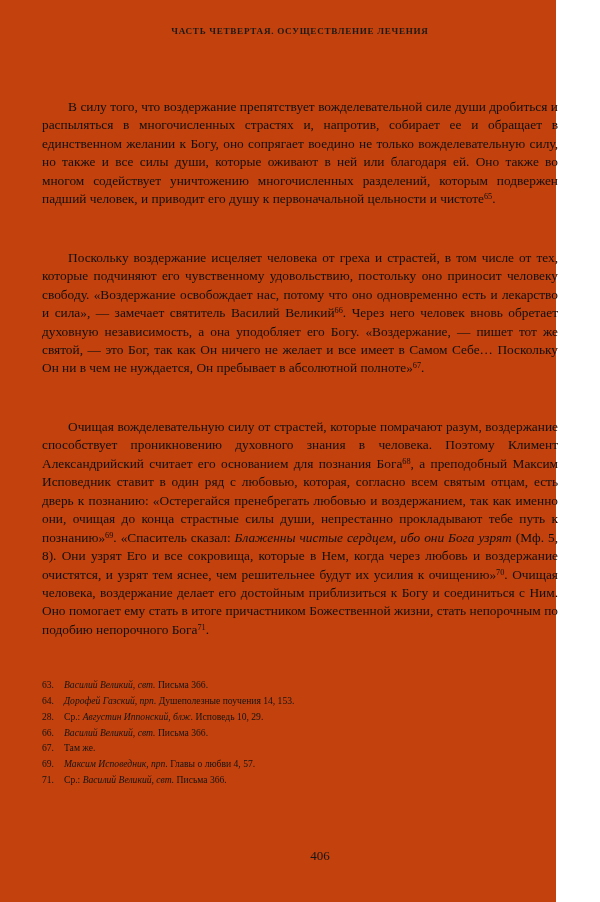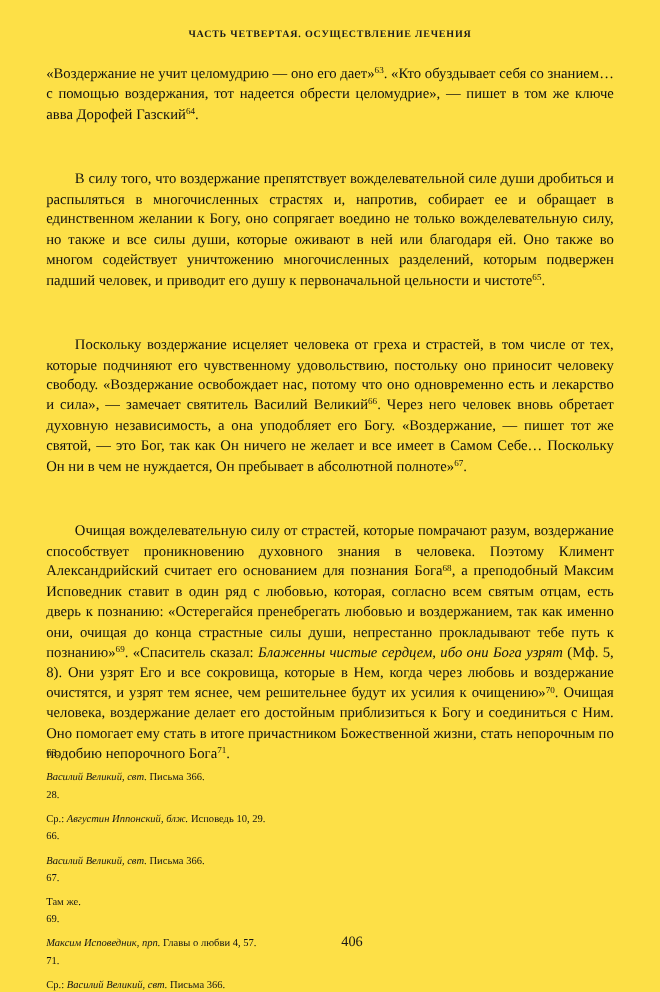--- a/index.html
+++ b/index.html
@@ -13,23 +13,23 @@
     height: 902px;
     position: relative;
     overflow: hidden;
     font-family: "Liberation Serif", "DejaVu Serif", serif;
     color: #0d0d0d;
     -webkit-font-smoothing: antialiased;
   }
   .page {
     position: absolute;
     left: 0; top: 0;
-    width: 600px;
+    width: 556px;
     height: 902px;
-    background: #fde047;
+    background: #c2410c;
   }
 
   
   .running-head {
     position: absolute;
     left: 42px;
     top: 26px;
     width: 516px;
     text-align: center;
     font-size: 9.1px;
@@ -83,21 +83,20 @@
     top: 678px;
     width: 516px;
   }
   .fn {
     display: flex;
     align-items: flex-start;
     font-size: 9.6px;
     line-height: 13.55px;
     margin: 0 0 2.3px 0;
     color: #141414;
-    flex-direction: column;
   }
   .fn-num {
     flex: 0 0 22px;
     width: 22px;
     text-align: left;
     font-size: 9.6px;
   }
   .fn-text {
     flex: 1 1 auto;
     text-align: left;
@@ -116,32 +115,35 @@
   }
 </style>
 </head>
 <body>
 
 <div class="page">
 
   <div class="running-head">ЧАСТЬ ЧЕТВЕРТАЯ. ОСУЩЕСТВЛЕНИЕ ЛЕЧЕНИЯ</div>
 
   <div class="body-block">
-    <p class="para">«Воздержание не учит целомудрию — оно его дает»<sup>63</sup>. «Кто обуздывает себя со знанием… с помощью воздержания, тот надеется обрести целомудрие», — пишет в том же ключе авва Дорофей Газский<sup>64</sup>.</p>
     <p class="para indent">В силу того, что воздержание препятствует вожделевательной силе души дробиться и распыляться в многочисленных страстях и, напротив, собирает ее и обращает в единственном желании к Богу, оно сопрягает воедино не только вожделевательную силу, но также и все силы души, которые оживают в ней или благодаря ей. Оно также во многом содействует уничтожению многочисленных разделений, которым подвержен падший человек, и приводит его душу к первоначальной цельности и чистоте<sup>65</sup>.</p>
     <p class="para indent">Поскольку воздержание исцеляет человека от греха и страстей, в том числе от тех, которые подчиняют его чувственному удовольствию, постольку оно приносит человеку свободу. «Воздержание освобождает нас, потому что оно одновременно есть и лекарство и сила», — замечает святитель Василий Великий<sup>66</sup>. Через него человек вновь обретает духовную независимость, а она уподобляет его Богу. «Воздержание, — пишет тот же святой, — это Бог, так как Он ничего не желает и все имеет в Самом Себе… Поскольку Он ни в чем не нуждается, Он пребывает в абсолютной полноте»<sup>67</sup>.</p>
     <p class="para indent">Очищая вожделевательную силу от страстей, которые помрачают разум, воздержание способствует проникновению духовного знания в человека. Поэтому Климент Александрийский считает его основанием для познания Бога<sup>68</sup>, а преподобный Максим Исповедник ставит в один ряд с любовью, которая, согласно всем святым отцам, есть дверь к познанию: «Остерегайся пренебрегать любовью и воздержанием, так как именно они, очищая до конца страстные силы души, непрестанно прокладывают тебе путь к познанию»<sup>69</sup>. «Спаситель сказал: <i>Блаженны чистые сердцем, ибо они Бога узрят</i> (Мф. 5, 8). Они узрят Его и все сокровища, которые в Нем, когда через любовь и воздержание очистятся, и узрят тем яснее, чем решительнее будут их усилия к очищению»<sup>70</sup>. Очищая человека, воздержание делает его достойным приблизиться к Богу и соединиться с Ним. Оно помогает ему стать в итоге причастником Божественной жизни, стать непорочным по подобию непорочного Бога<sup>71</sup>.</p>
   </div>
 
   <div class="rule"></div>
 
   <div class="footnotes">
     <div class="fn">
       <span class="fn-num">63.</span>
       <span class="fn-text"><i>Василий Великий, свт.</i> Письма 366.</span>
+    </div>
+    <div class="fn">
+      <span class="fn-num">64.</span>
+      <span class="fn-text"><i>Дорофей Газский, прп.</i> Душеполезные поучения 14, 153.</span>
     </div>
     <div class="fn">
       <span class="fn-num">28.</span>
       <span class="fn-text">Ср.: <i>Августин Иппонский, блж.</i> Исповедь 10, 29.</span>
     </div>
     <div class="fn">
       <span class="fn-num">66.</span>
       <span class="fn-text"><i>Василий Великий, свт.</i> Письма 366.</span>
     </div>
     <div class="fn">

